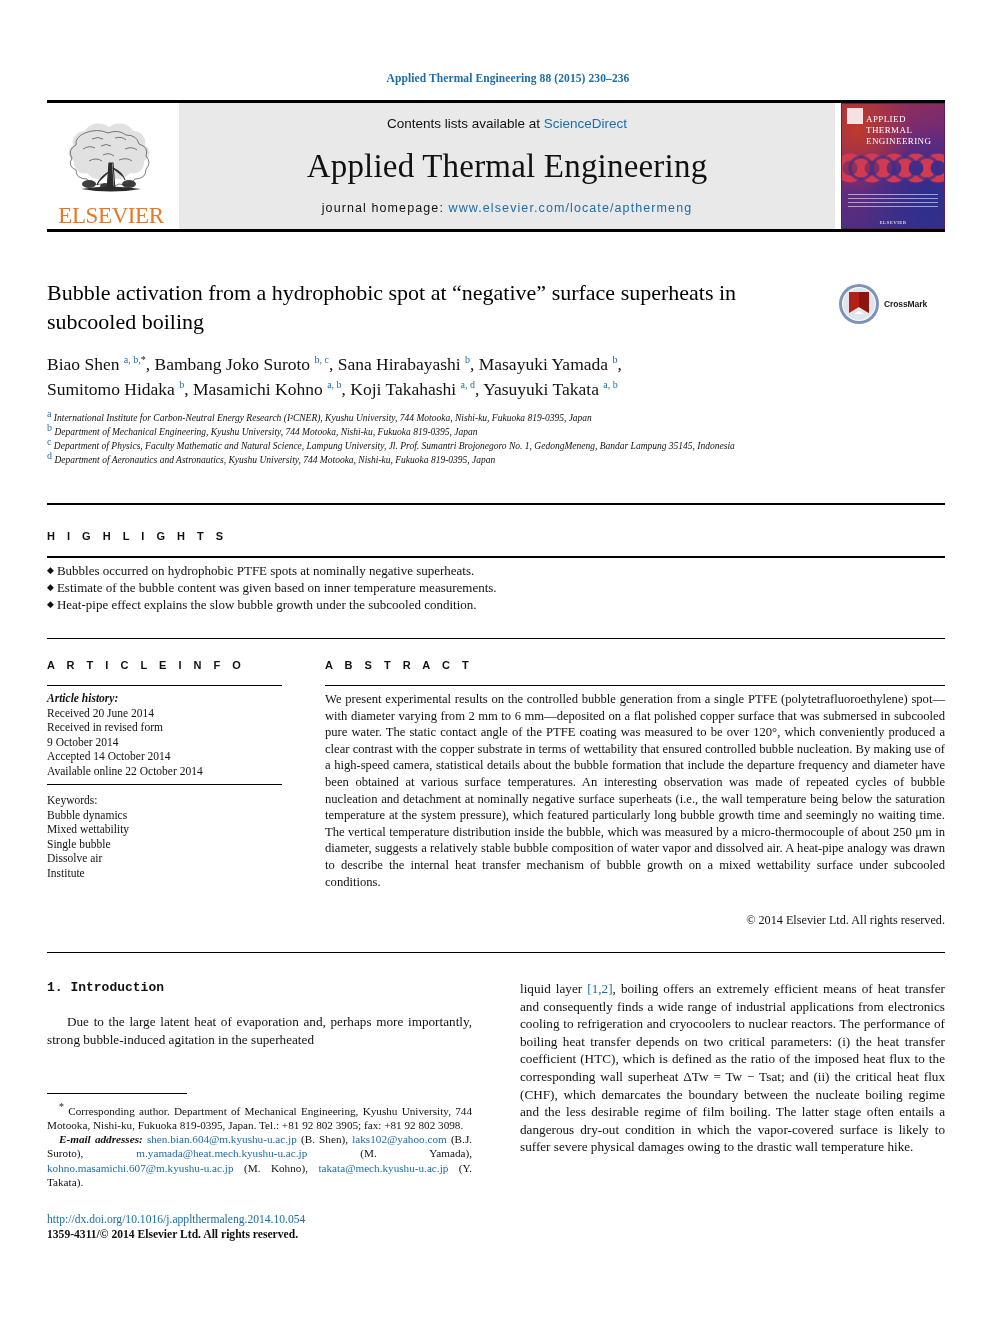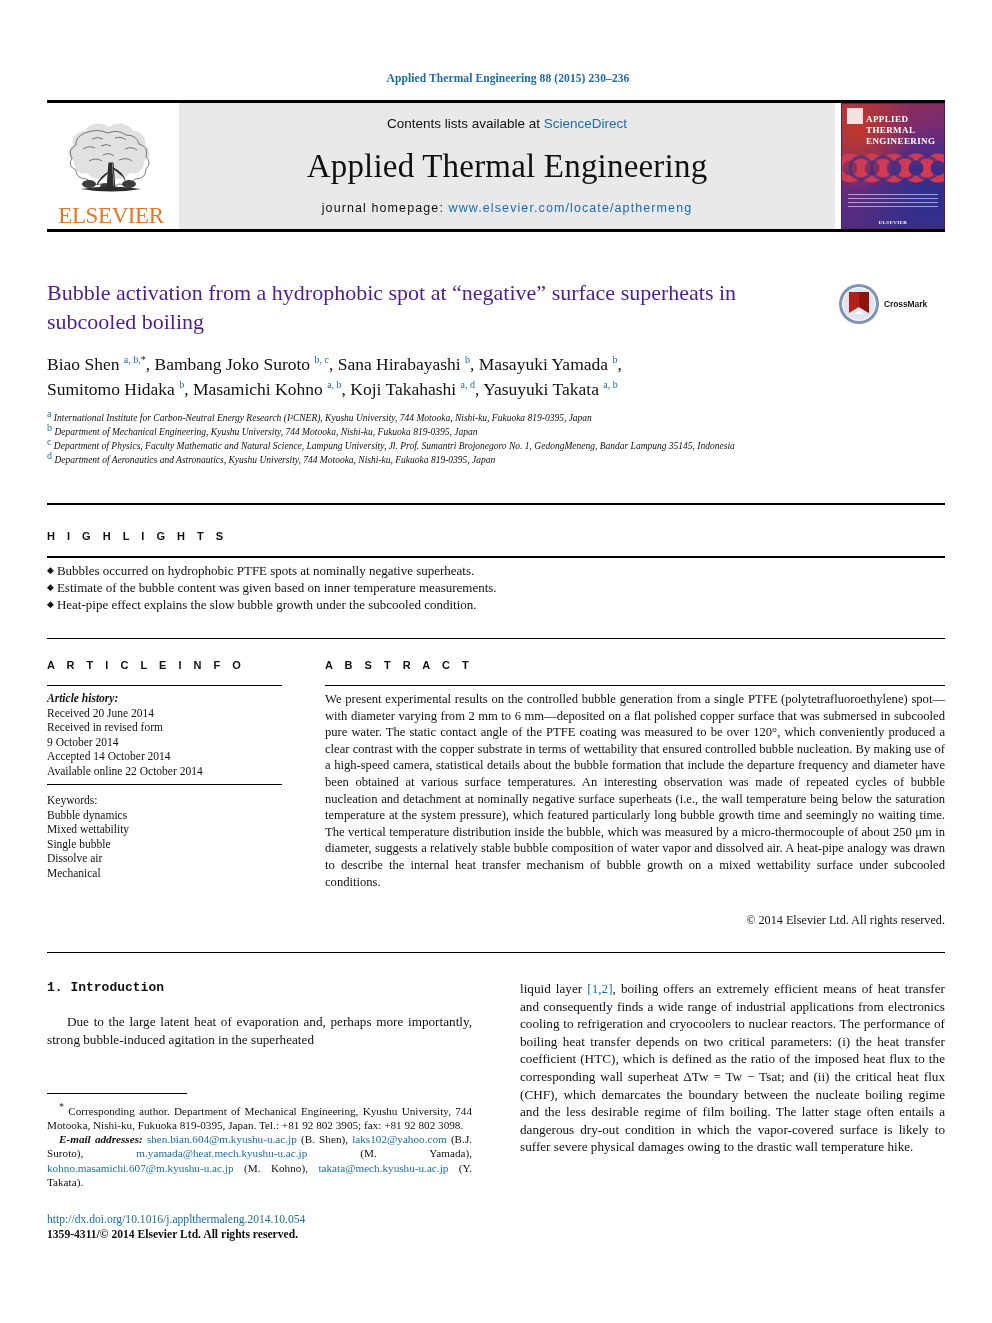--- a/index.html
+++ b/index.html
@@ -116,21 +116,20 @@
 
   .cover-thumb {
     width: 104px;
     flex: 0 0 104px;
     margin-left: 6px;
     position: relative;
     overflow: hidden;
     background: #be185d;
     border: 1px solid #5d2050;
     box-sizing: border-box;
-    font-weight: bold;
   }
   .cover-bg {
     position:absolute; inset:0;
     background:
       radial-gradient(ellipse at 15% 20%, #c0392b 0%, rgba(192,57,43,0) 45%),
       radial-gradient(ellipse at 85% 75%, #2b2f8f 0%, rgba(43,47,143,0) 55%),
       linear-gradient(160deg, #9b2f4f 0%, #6d2a7a 45%, #3b2f88 100%);
   }
   .cover-els {
     position:absolute; left:5px; top:4px;
@@ -177,21 +176,21 @@
   .title-block {
     position: absolute;
     left: 47px; top: 278px;
     width: 780px;
   }
   .art-title {
     font-family: "Liberation Serif", serif;
     font-size: 22px;
     line-height: 29px;
     font-weight: 400;
-    color: #4c1d95;
+    color: #000000;
     margin: 0;
   }
   .crossmark {
     position: absolute;
     left: 838px; top: 281px;
     width: 108px;
     height: 46px;
     display: flex;
     align-items: center;
     gap: 4px;
@@ -552,21 +551,21 @@
     <div>Accepted 14 October 2014</div>
     <div>Available online 22 October 2014</div>
   </div>
   <div class="kw-rule"></div>
   <div class="kw-col">
     <div class="it">Keywords:</div>
     <div>Bubble dynamics</div>
     <div>Mixed wettability</div>
     <div>Single bubble</div>
     <div>Dissolve air</div>
-    <div>Mechanical</div>
+    <div>Institute</div>
   </div>
 
   <div class="sec-label abs-head">A B S T R A C T</div>
   <div class="abs-underline"></div>
   <div class="abstract">We present experimental results on the controlled bubble generation from a single PTFE (polytetrafluoroethylene) spot—with diameter varying from 2 mm to 6 mm—deposited on a flat polished copper surface that was submersed in subcooled pure water. The static contact angle of the PTFE coating was measured to be over 120°, which conveniently produced a clear contrast with the copper substrate in terms of wettability that ensured controlled bubble nucleation. By making use of a high-speed camera, statistical details about the bubble formation that include the departure frequency and diameter have been obtained at various surface temperatures. An interesting observation was made of repeated cycles of bubble nucleation and detachment at nominally negative surface superheats (i.e., the wall temperature being below the saturation temperature at the system pressure), which featured particularly long bubble growth time and seemingly no waiting time. The vertical temperature distribution inside the bubble, which was measured by a micro-thermocouple of about 250 μm in diameter, suggests a relatively stable bubble composition of water vapor and dissolved air. A heat-pipe analogy was drawn to describe the internal heat transfer mechanism of bubble growth on a mixed wettability surface under subcooled conditions.</div>
   <div class="abs-copy">© 2014 Elsevier Ltd. All rights reserved.</div>
 
   <div class="body-rule"></div>
 
   <div class="col-left">

